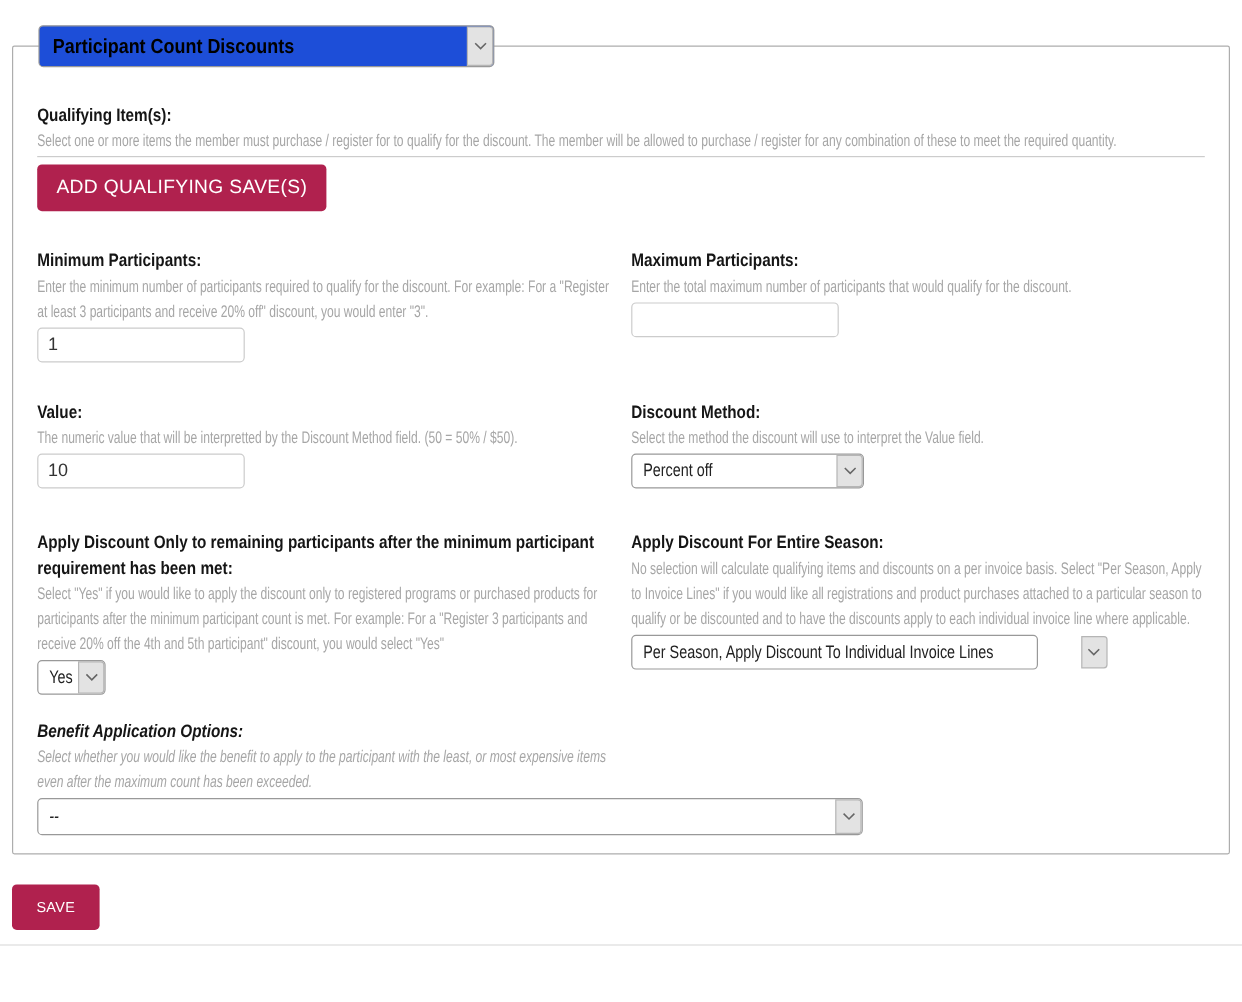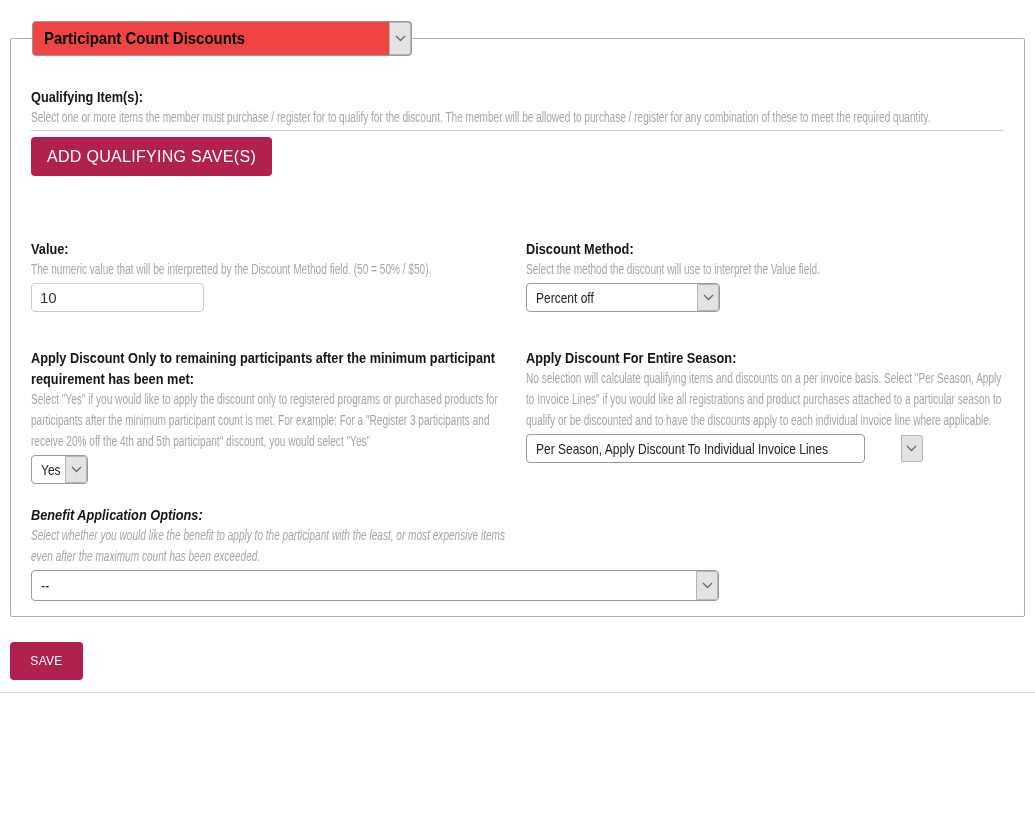--- a/index.html
+++ b/index.html
@@ -17,21 +17,21 @@
     margin:38px 10px 0 10px;
     border:1px solid #adadad;
     border-radius:2px;
     padding:47px 20px 15px 20px;
   }
 
   
   .legend-sel {
     position:absolute; top:-18px; left:21px;
     width:380px; height:35px;
-    background:#ef4444;
+    background:#1d4ed8;
     border:1px solid #999;
     border-radius:4px;
     display:flex; align-items:center;
     padding-left:11px;
     cursor:default;
   }
   .legend-sel .sel-val {
     font-weight:bold; font-size:17px; color:#000;
     white-space:nowrap; display:inline-block;
     transform:scaleX(0.88); transform-origin:0 50%;
@@ -122,20 +122,30 @@
   </div>
 
   <div class="section">
     <div class="flabel">Qualifying Item(s):</div>
     <div class="fdesc">Select one or more items the member must purchase / register for to qualify for the discount. The member will be allowed to purchase / register for any combination of these to meet the required quantity.</div>
     <hr class="divider">
     <button class="btn btn-add">ADD QUALIFYING SAVE(S)</button>
   </div>
 
   <div class="row">
+    <div class="col-l">
+      <div class="flabel">Minimum Participants:</div>
+      <div class="fdesc">Enter the minimum number of participants required to qualify for the discount. For example: For a "Register at least 3 participants and receive 20% off" discount, you would enter "3".</div>
+      <input type="text" class="tinput" value="1" style="">
+    </div>
+    <div class="col-r">
+      <div class="flabel">Maximum Participants:</div>
+      <div class="fdesc">Enter the total maximum number of participants that would qualify for the discount.</div>
+      <input type="text" class="tinput" value="" style="">
+    </div>
   </div>
 
   <div class="row row-c">
     <div class="col-l">
       <div class="flabel">Value:</div>
       <div class="fdesc">The numeric value that will be interpretted by the Discount Method field. (50 = 50% / $50).</div>
       <input type="text" class="tinput" value="10" style="">
     </div>
     <div class="col-r">
       <div class="flabel">Discount Method:</div>

